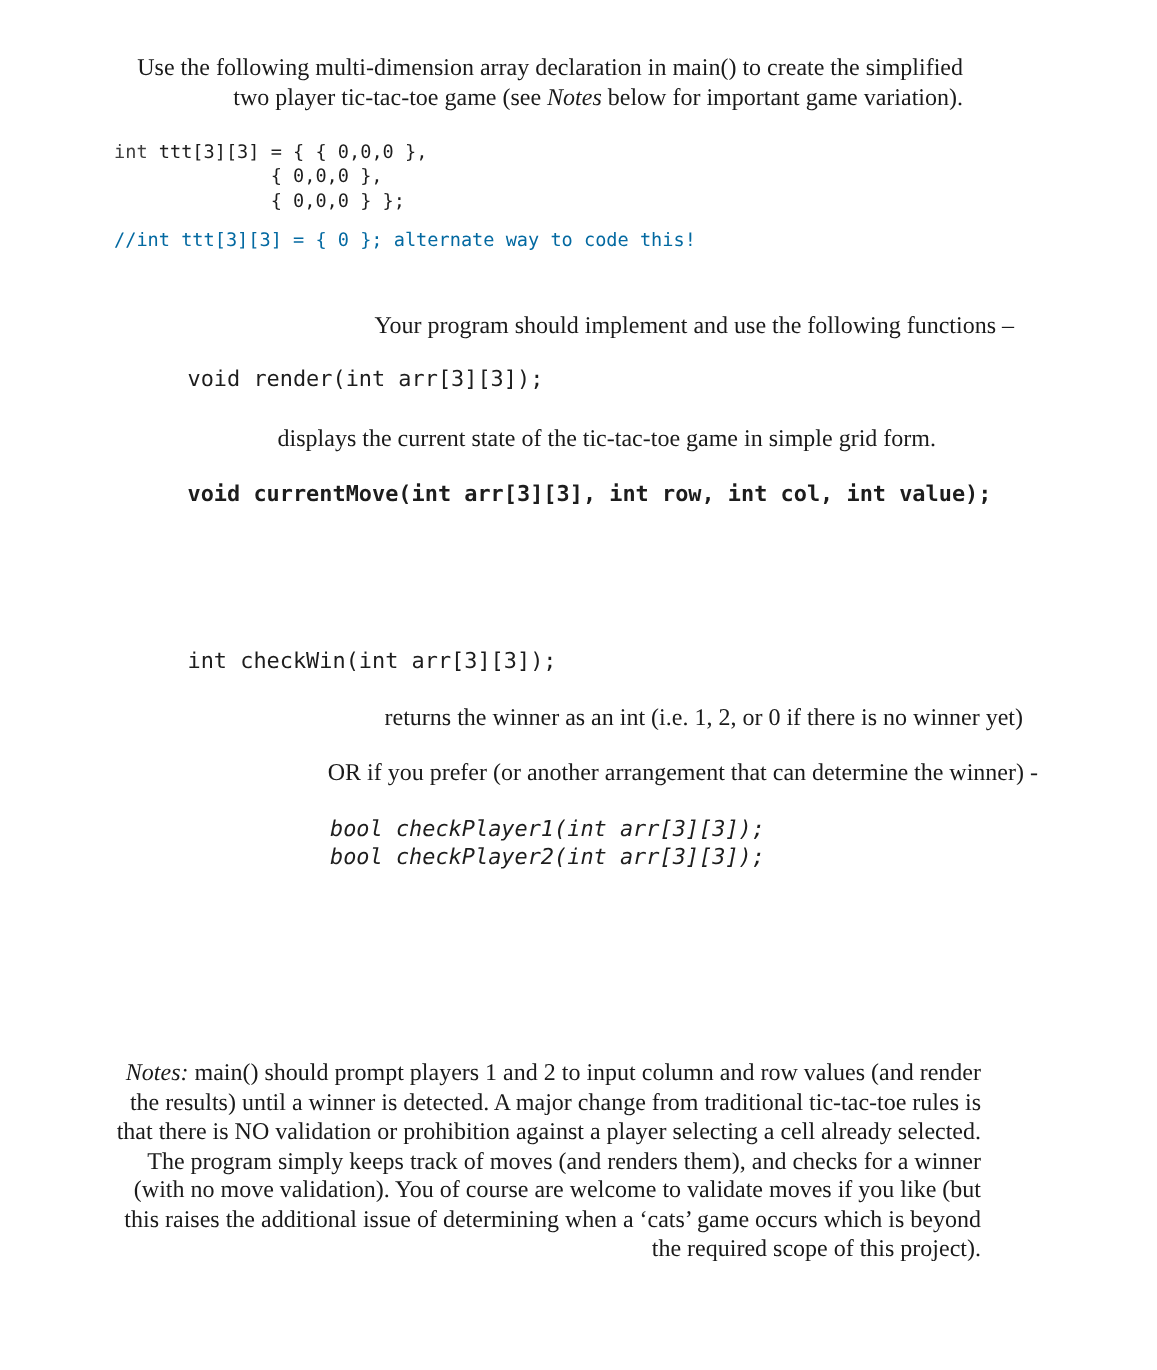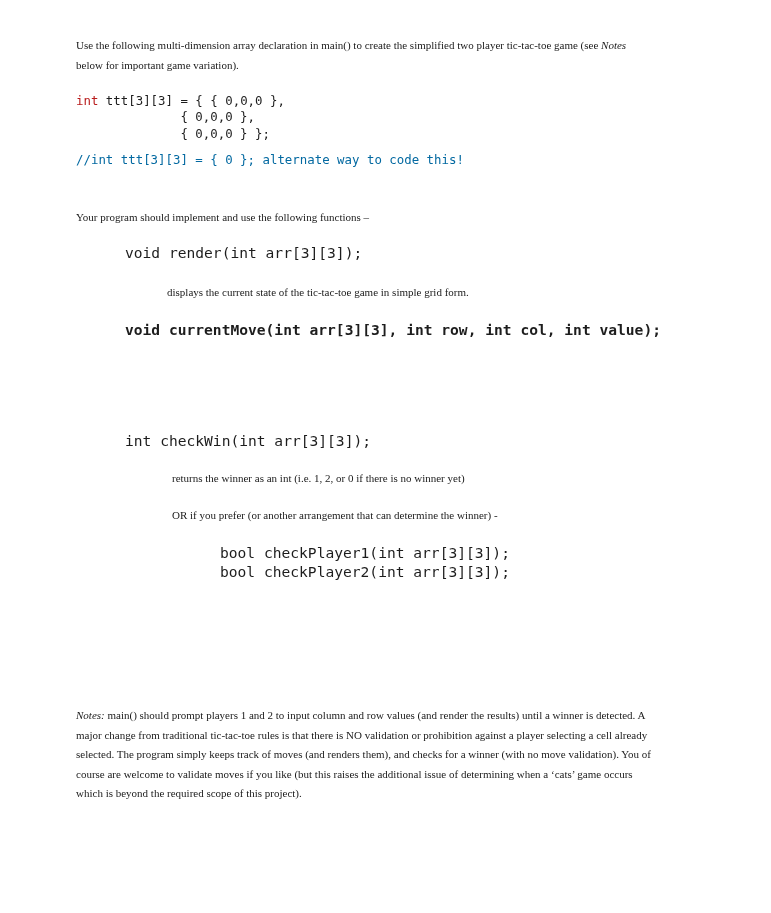--- a/index.html
+++ b/index.html
@@ -23,63 +23,63 @@
     top: 0;
     width: 771px;
     height: 913px;
     background: #ffffff;
   }
 
   
   .prose {
     position: absolute;
     font-family: "Liberation Serif", "DejaVu Serif", serif;
-    font-size: 11px;
+    font-size: 16px;
     line-height: 19.5px;
     color: #1a1a1a;
-    text-align: left;
+    text-align: right;
     white-space: normal;
   }
   .prose i, .prose em { font-style: italic; }
 
   
   .code {
     position: absolute;
     font-family: "DejaVu Sans Mono", "Liberation Mono", monospace;
     font-size: 12.4px;
     line-height: 16.4px;
     white-space: pre;
     color: #1d1d1d;
     letter-spacing: 0px;
   }
   .code.big {
     font-size: 14.6px;
     line-height: 19px;
   }
-  .kw { color: #b91c1c; }
+  .kw { color: #404040; }
   .cmt { color: #0369a1; }
 
   .intro { left: 76px; top: 36px; width: 566px; }
 
   .decl { left: 76px; top: 93px; }
   .comment-line { left: 76px; top: 152px; }
 
   .impl-line { left: 76px; top: 208px; width: 600px; }
 
   .sig-render { left: 125px; top: 243px; }
-  .desc-render { left: 167px; top: 283px; width: 470px; }
+  .desc-render { left: 154px; top: 283px; width: 470px; }
 
   .sig-currentmove { left: 125px; top: 320px; font-weight: bold; }
   .desc-currentmove { left: 172px; top: 359px; width: 492px; }
 
   .sig-checkwin { left: 125px; top: 431px; }
   .desc-checkwin { left: 172px; top: 469px; width: 510px; }
   .desc-or { left: 172px; top: 506px; width: 520px; }
 
-  .sig-checkplayer { left: 220px; top: 543px; }
+  .sig-checkplayer { left: 220px; top: 543px; font-style: italic; }
   .desc-checkplayer { left: 267px; top: 599px; width: 400px; }
 
   .notes { left: 76px; top: 706px; width: 578px; }
 </style>
 </head>
 <body>
 
 <div class="page">
 
   <div class="prose intro">

